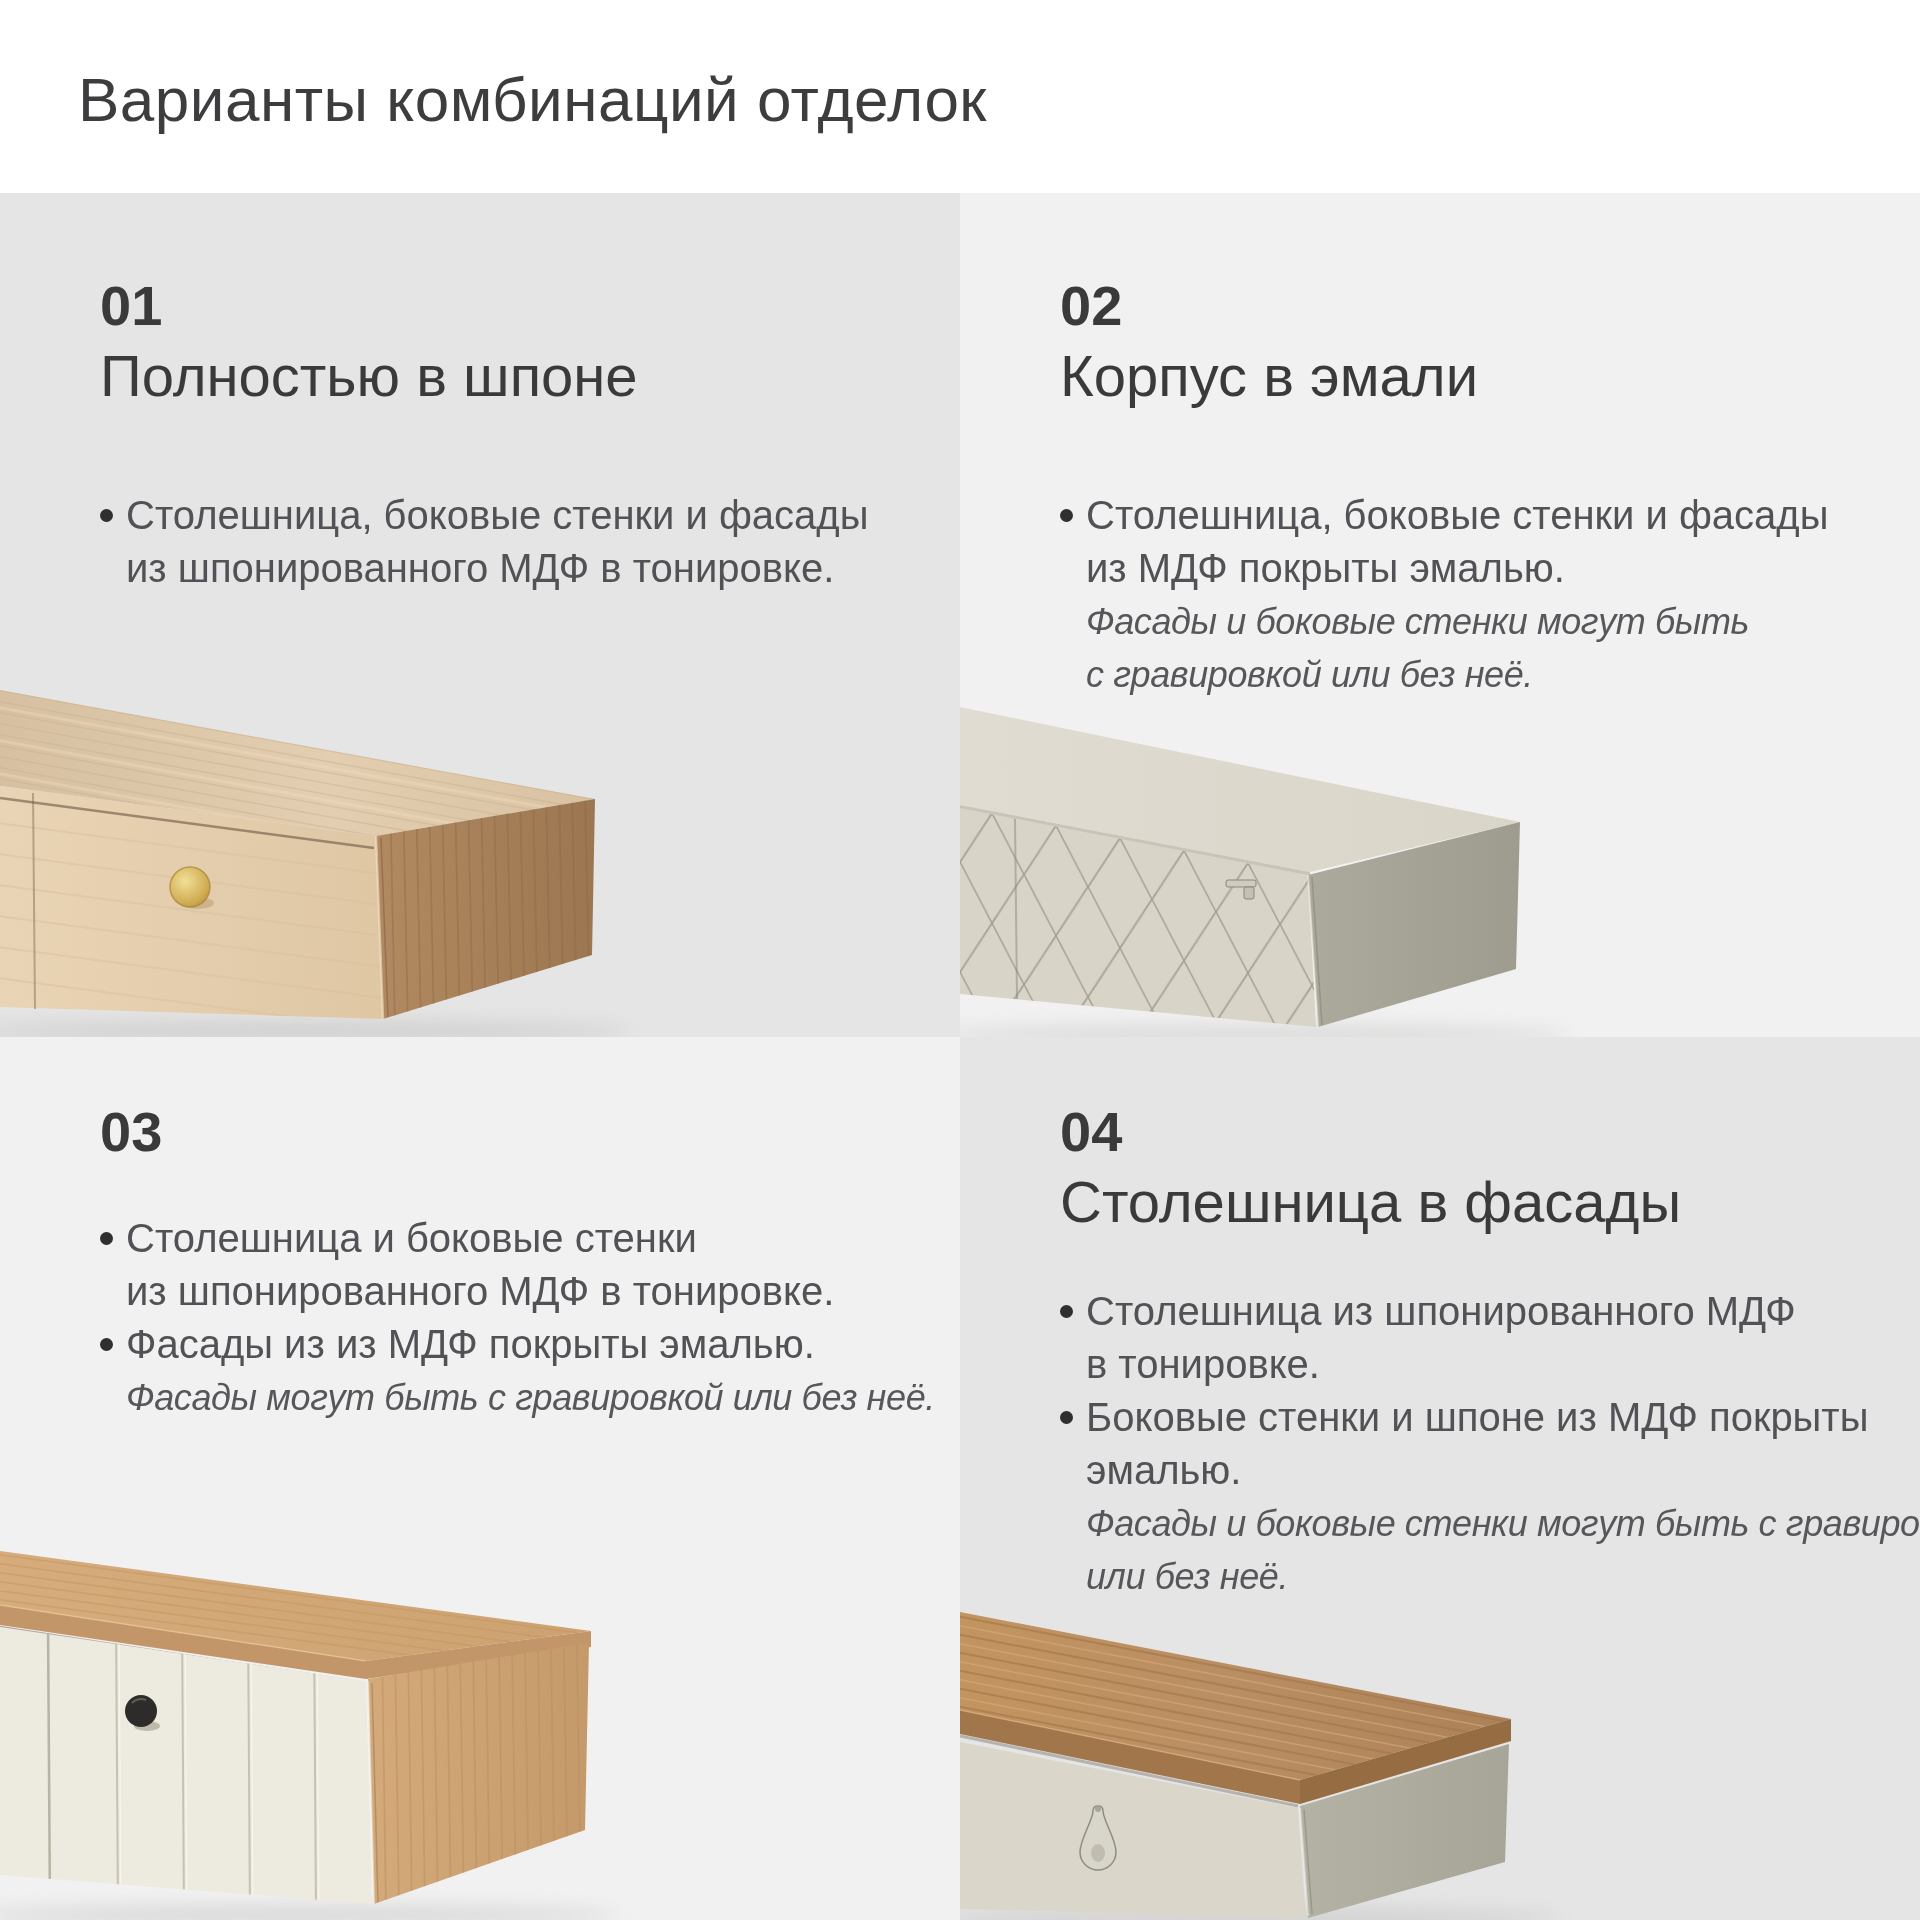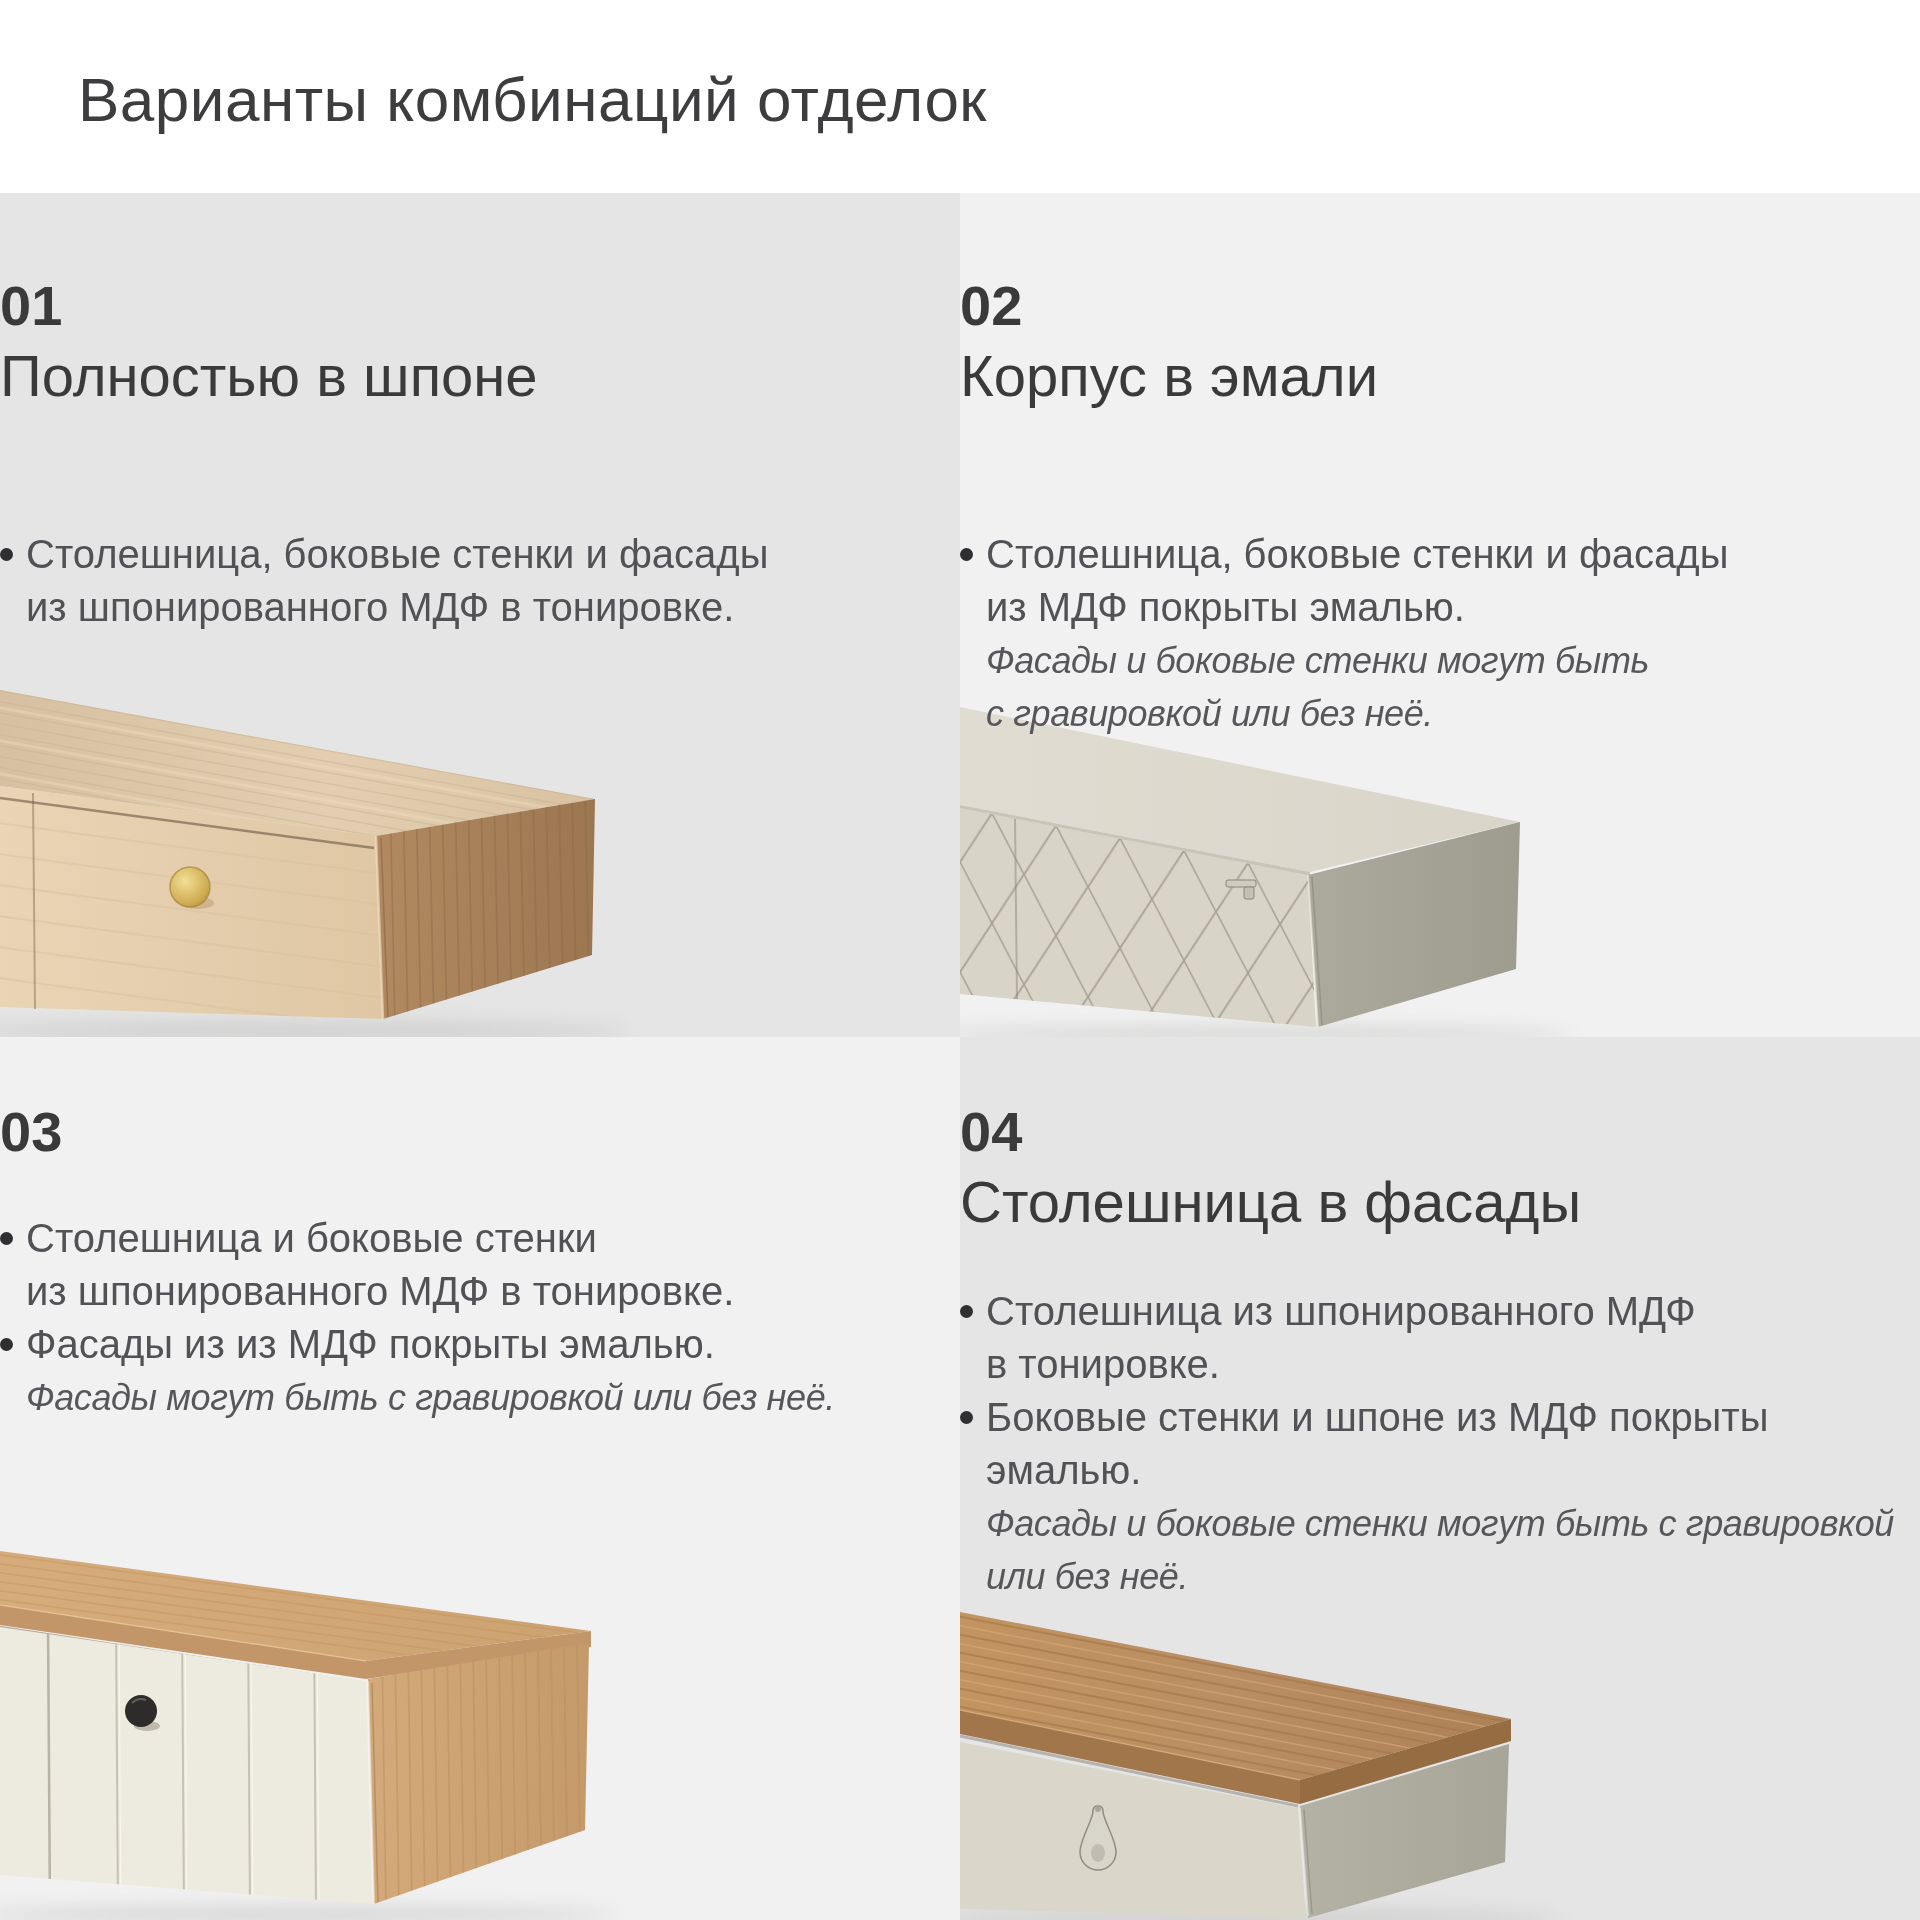--- a/index.html
+++ b/index.html
@@ -14,30 +14,30 @@
     font-size:62px;font-weight:500;color:#3d3d3f;letter-spacing:0.5px;
   }
   .grid{
     display:grid;
     grid-template-columns:960px 960px;
     grid-template-rows:844px 883px;
   }
   .quad{position:relative;overflow:hidden;}
   .quad.dark{background:#e5e5e5;}
   .quad.light{background:#f1f1f1;}
-  .content{position:relative;z-index:2;}
+  .content{position:relative;padding-left:100px;z-index:2;}
   .sec-number{
     font-size:56px;font-weight:700;color:#3a3a3b;line-height:1.05;
   }
   .q-row1 .sec-number{padding-top:84px;}
   .q-row2 .sec-number{padding-top:66px;}
   .sec-heading{
     margin:8px 0 0 0;font-size:58px;font-weight:400;color:#3a3a3b;line-height:1.12;
   }
-  .bullets{margin-top:119px;}
+  .bullets{margin-top:80px;}
   .q-row2 .bullets{margin-top:50px;}
   .bullet{display:flex;align-items:flex-start;}
   .dot{
     flex:none;width:13px;height:13px;border-radius:50%;
     background:#2f2f31;margin:20px 13px 0 0;
   }
   .lines{min-width:0;}
   .bullet-line{
     font-size:40px;color:#515156;line-height:53px;white-space:nowrap;
   }

